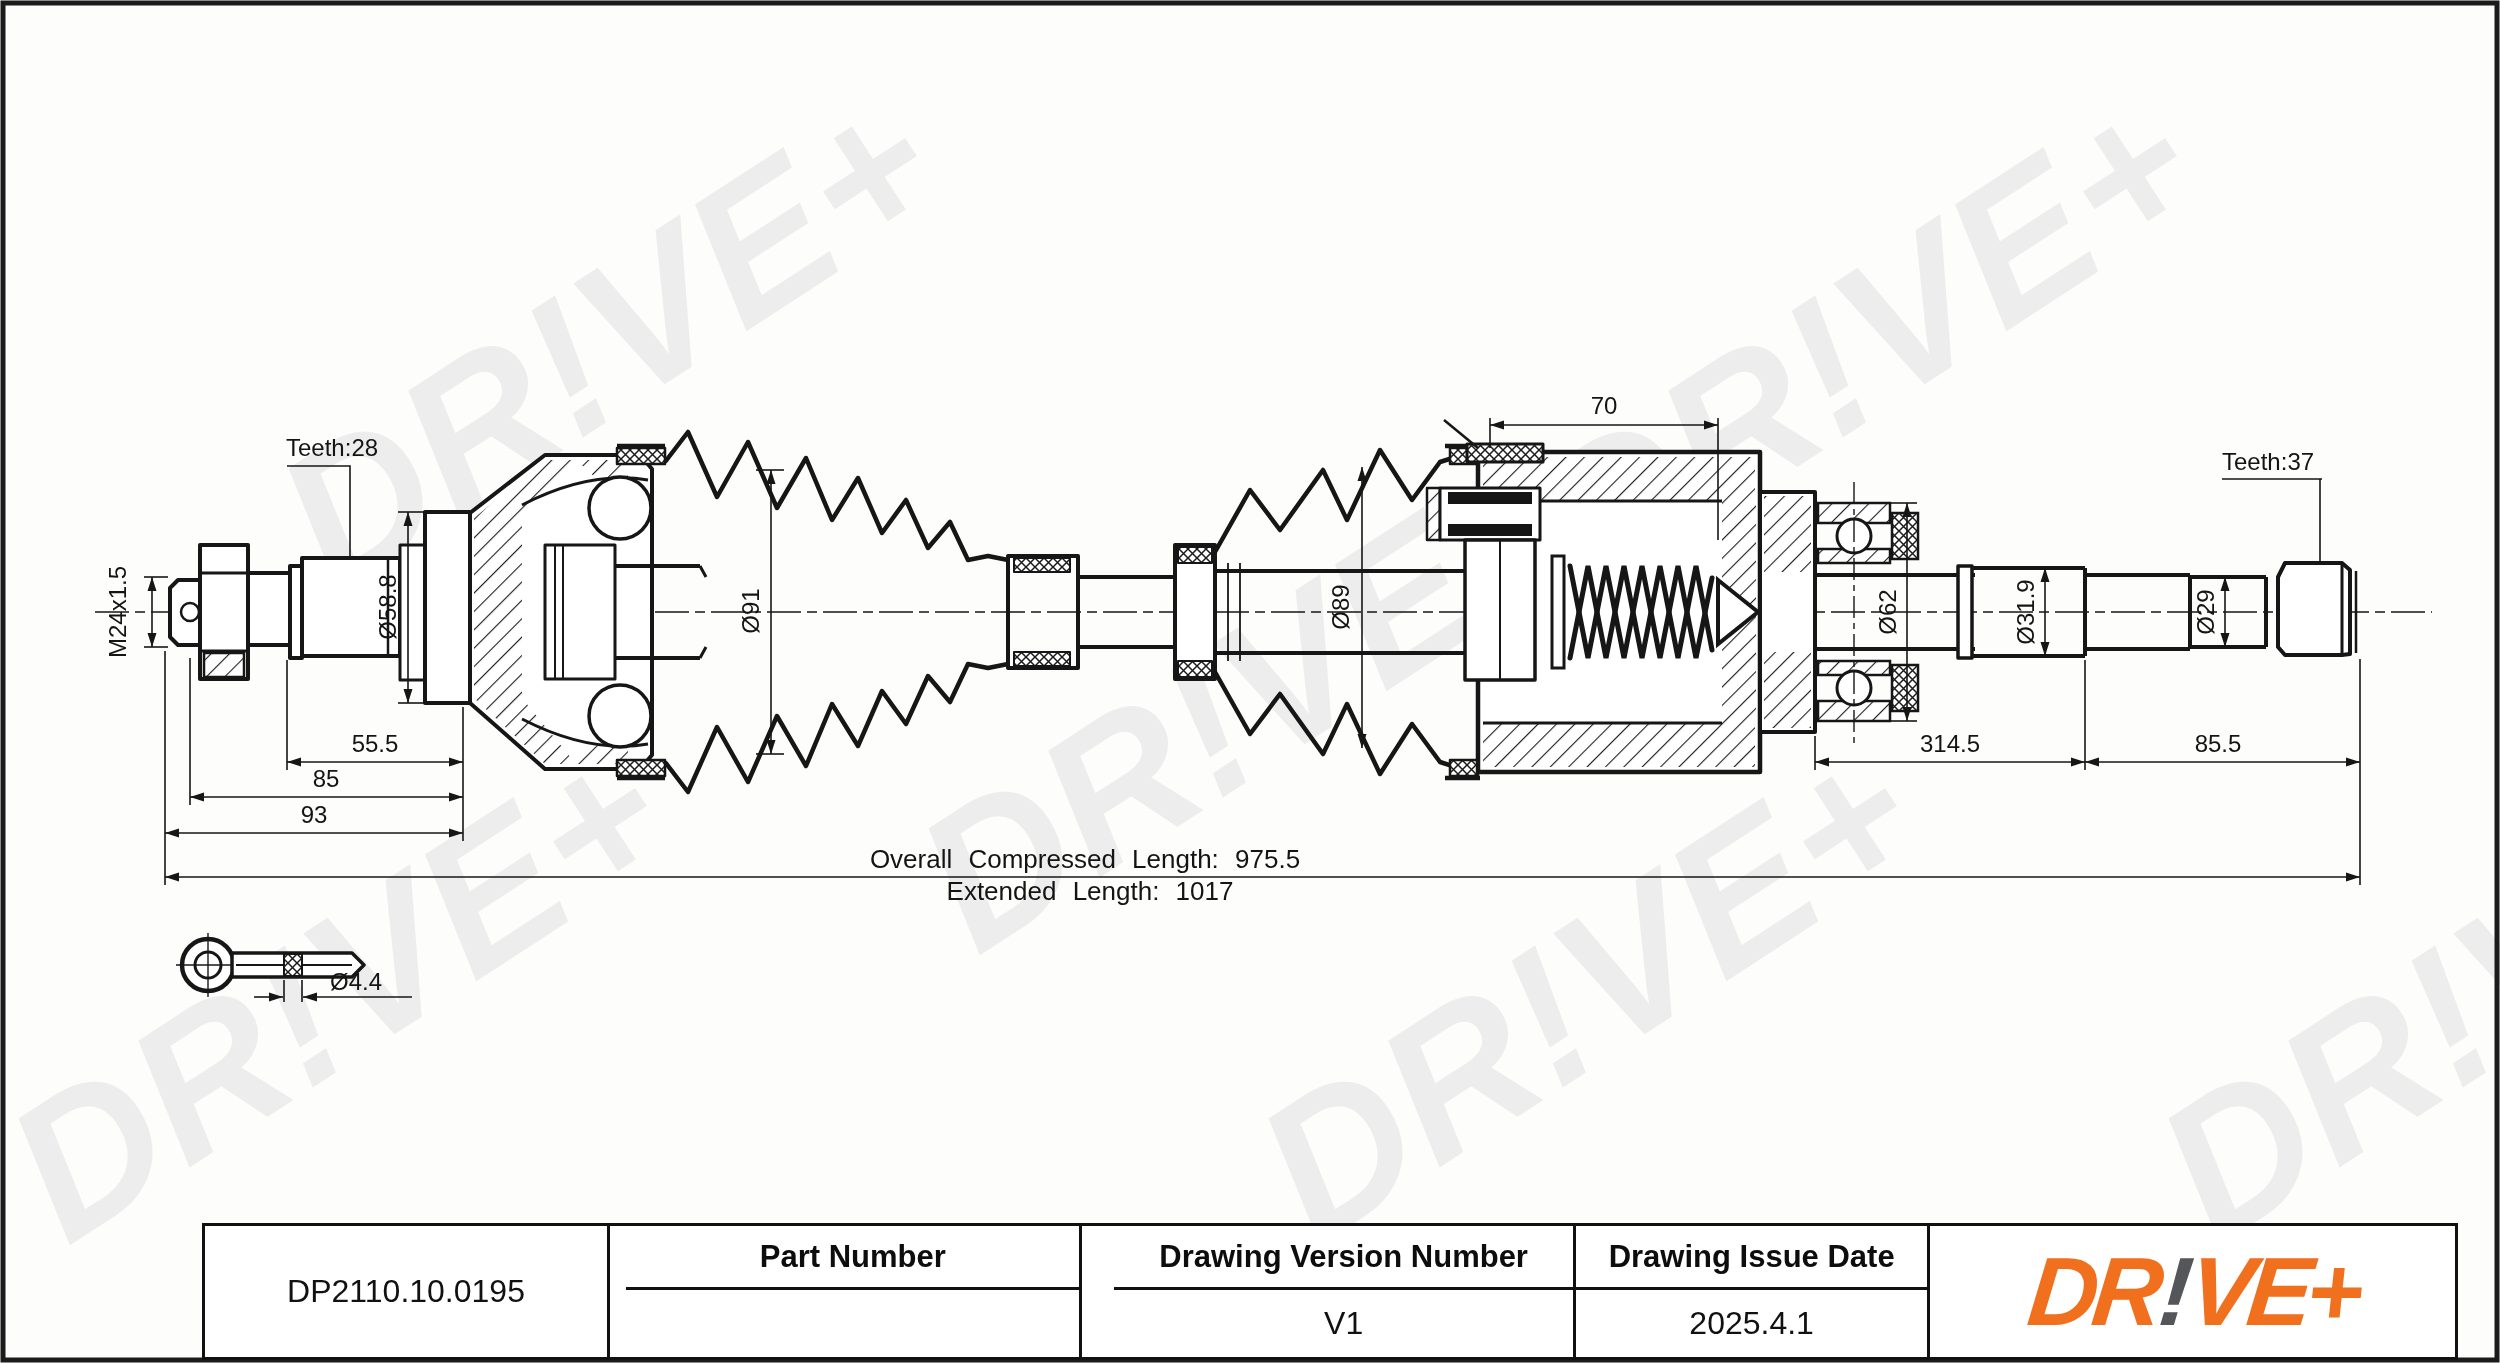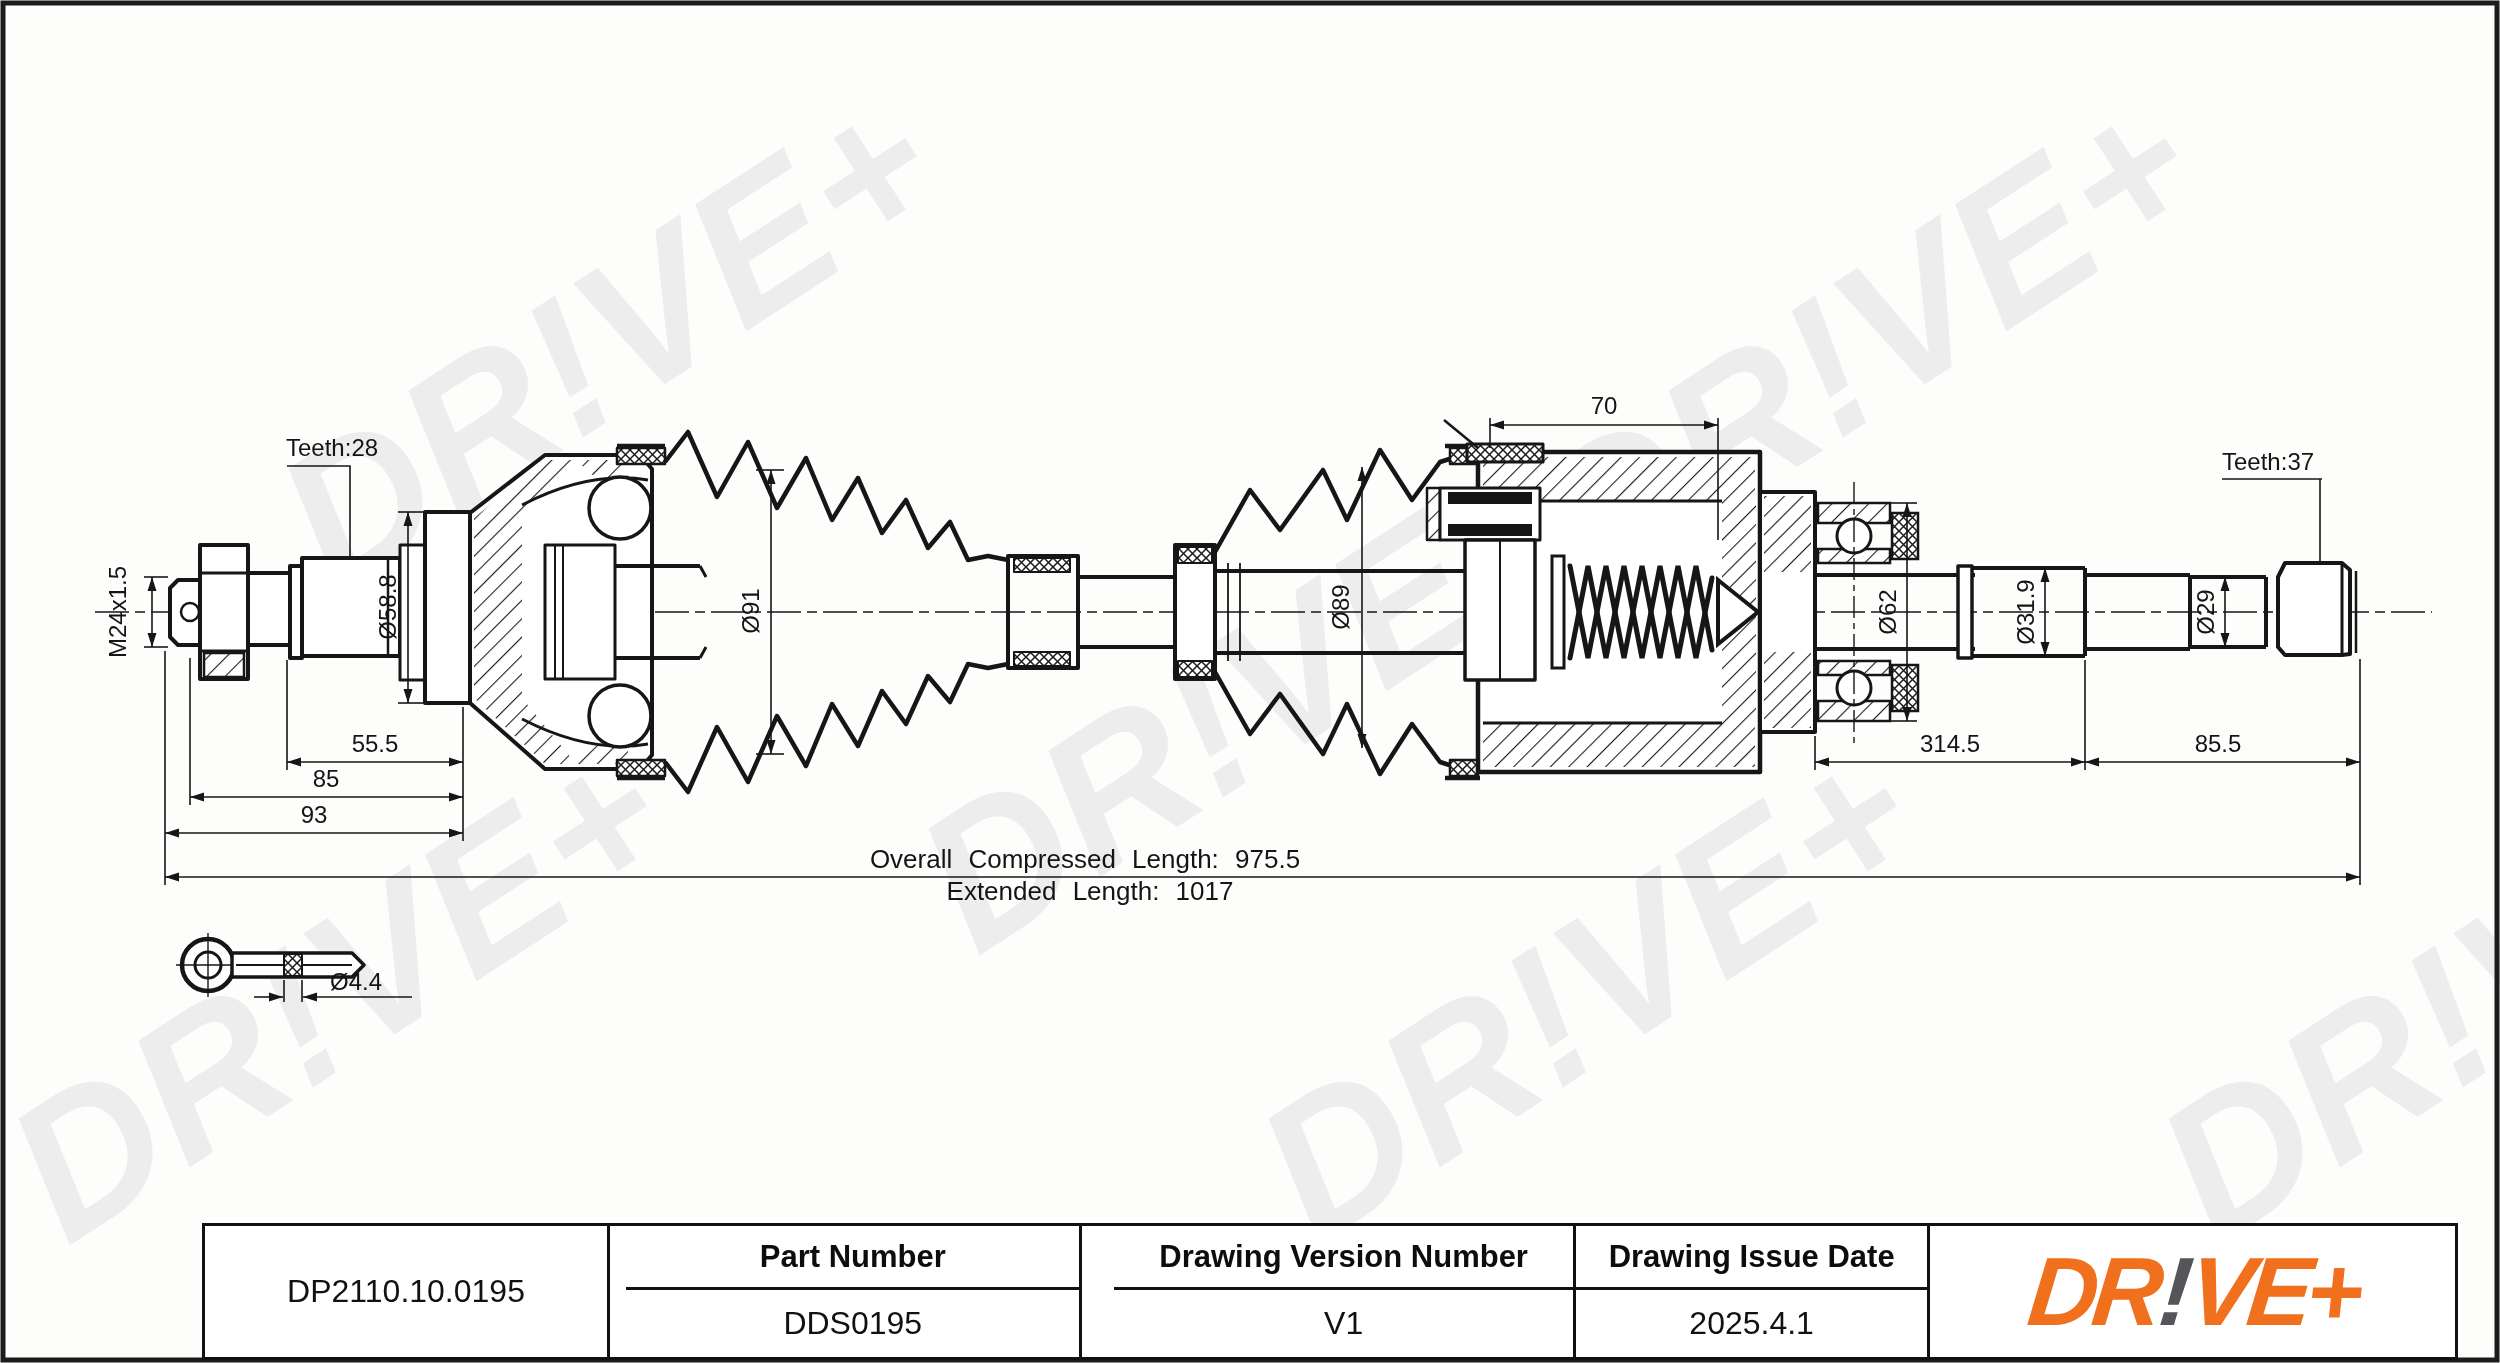--- a/index.html
+++ b/index.html
@@ -277,21 +277,20 @@
   <text class="tL" x="1090" y="900" text-anchor="middle">Extended Length: 1017</text>
   <text class="t" x="330" y="990" text-anchor="start">Ø4.4</text>
 </svg>
 
 <div class="tblock">
   <div class="tcol c1">
     <div class="tval">DP2110.10.0195</div>
   </div>
   <div class="tcol c2">
     <div class="thead">Part Number</div>
-    <div class="tval">DDS0195</div>
   </div>
   <div class="tcol c3">
     <div class="thead">Drawing Version Number</div>
     <div class="tval">V1</div>
   </div>
   <div class="tcol c4">
     <div class="thead">Drawing Issue Date</div>
     <div class="tval">2025.4.1</div>
   </div>
   <div class="tcol clogo">

